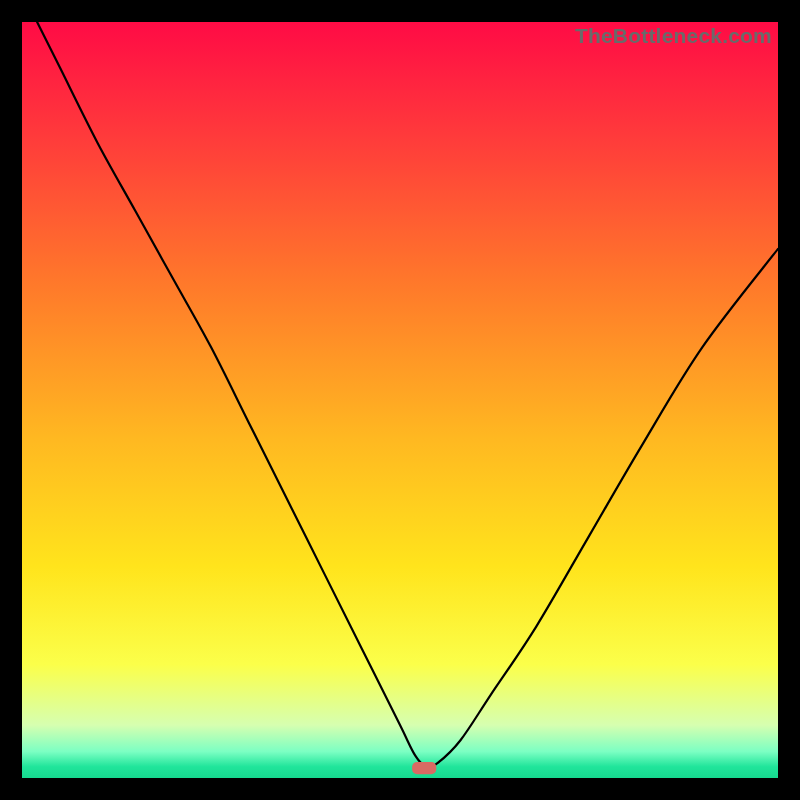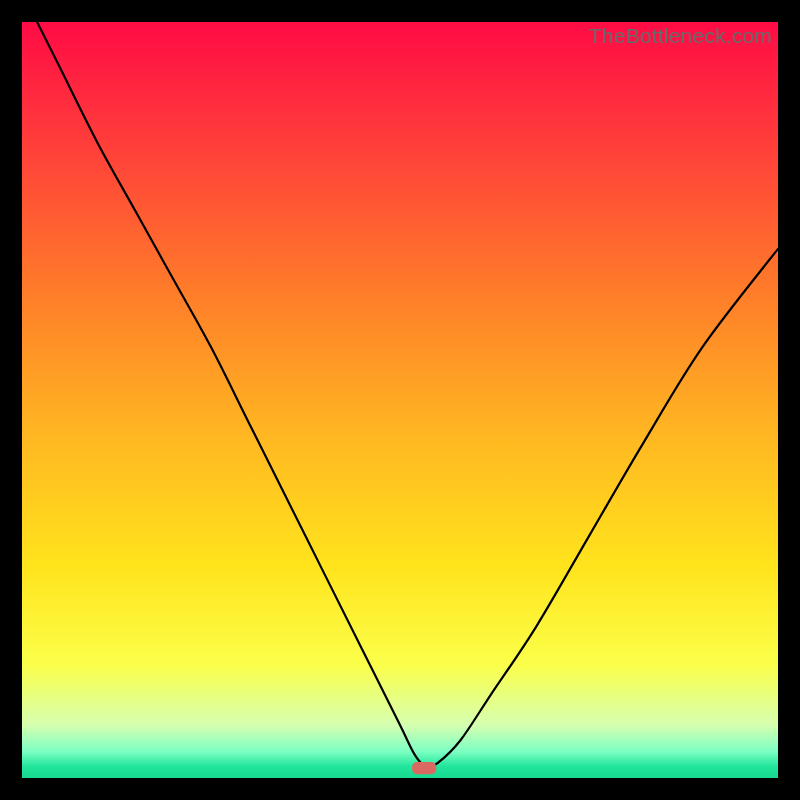--- a/index.html
+++ b/index.html
@@ -24,21 +24,21 @@
     top: 0;
     width: 756px;
     height: 756px;
   }
   .watermark {
     position: absolute;
     top: 2px;
     right: 6px;
     font-family: Arial, Helvetica, sans-serif;
     font-size: 21px;
-    font-weight: 400;
+    font-weight: 700;
     color: #6a6a6a;
     letter-spacing: 0.2px;
   }
 </style>
 </head>
 <body>
 
 <div class="frame">
   <svg class="plot" viewBox="0 0 756 756" preserveAspectRatio="none">
     <defs>

